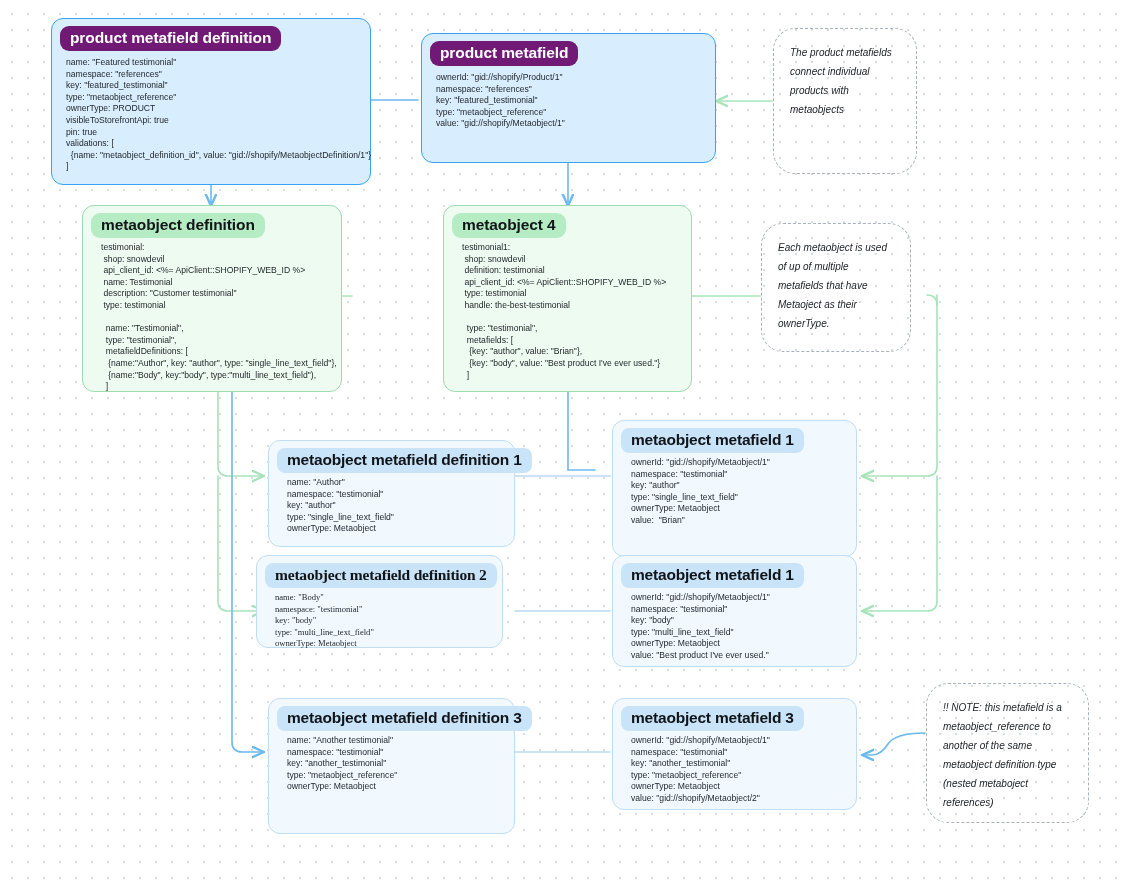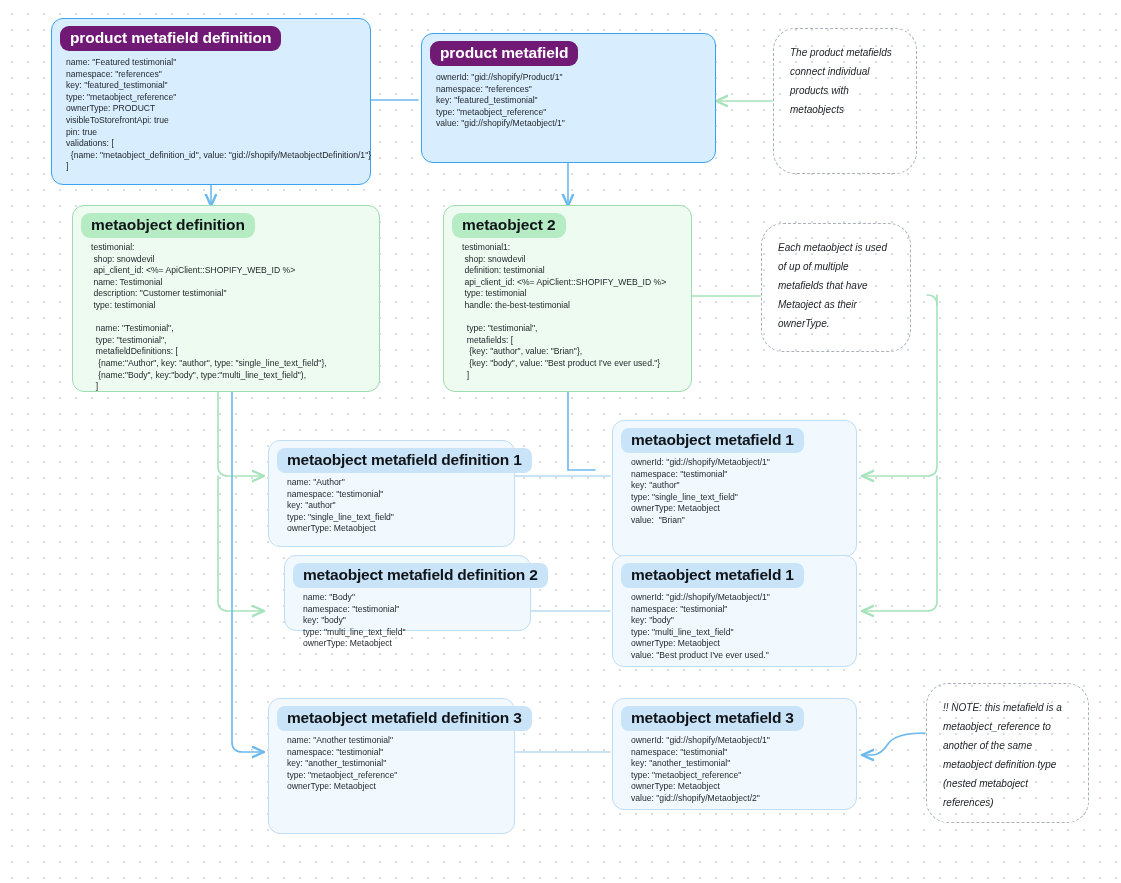--- a/index.html
+++ b/index.html
@@ -123,39 +123,39 @@
 
   <div class="node blue" style="left:421px;top:33px;width:295px;height:130px;">
     <div class="title">product metafield</div>
     <div class="body">ownerId: "gid://shopify/Product/1"
 namespace: "references"
 key: "featured_testimonial"
 type: "metaobject_reference"
 value: "gid://shopify/Metaobject/1"</div>
   </div>
 
-  <div class="node green" style="left:72px;top:205px;width:308px;height:187px;">
+  <div class="node green" style="left:82px;top:205px;width:260px;height:187px;">
     <div class="title">metaobject definition</div>
     <div class="body">testimonial:
  shop: snowdevil
  api_client_id: &lt;%= ApiClient::SHOPIFY_WEB_ID %&gt;
  name: Testimonial
  description: "Customer testimonial"
  type: testimonial
 
   name: "Testimonial",
   type: "testimonial",
   metafieldDefinitions: [
    {name:"Author", key: "author", type: "single_line_text_field"},
    {name:"Body", key:"body", type:"multi_line_text_field"),
   ]</div>
   </div>
 
   <div class="node green" style="left:443px;top:205px;width:249px;height:187px;">
-    <div class="title">metaobject 2</div>
+    <div class="title">metaobject 4</div>
     <div class="body">testimonial1:
  shop: snowdevil
  definition: testimonial
  api_client_id: &lt;%= ApiClient::SHOPIFY_WEB_ID %&gt;
  type: testimonial
  handle: the-best-testimonial
 
   type: "testimonial",
   metafields: [
    {key: "author", value: "Brian"},
@@ -175,21 +175,21 @@
   <div class="node lightblue" style="left:612px;top:420px;width:245px;height:137px;">
     <div class="title">metaobject metafield 1</div>
     <div class="body">ownerId: "gid://shopify/Metaobject/1"
 namespace: "testimonial"
 key: "author"
 type: "single_line_text_field"
 ownerType: Metaobject
 value:  "Brian"</div>
   </div>
 
-  <div class="node lightblue" style="left:284px;top:555px;width:247px;height:76px;">
+  <div class="node lightblue" style="left:256px;top:555px;width:247px;height:93px;font-family:Liberation Serif, serif;">
     <div class="title">metaobject metafield definition 2</div>
     <div class="body">name: "Body"
 namespace: "testimonial"
 key: "body"
 type: "multi_line_text_field"
 ownerType: Metaobject</div>
   </div>
 
   <div class="node lightblue" style="left:612px;top:555px;width:245px;height:112px;">
     <div class="title">metaobject metafield 1</div>

